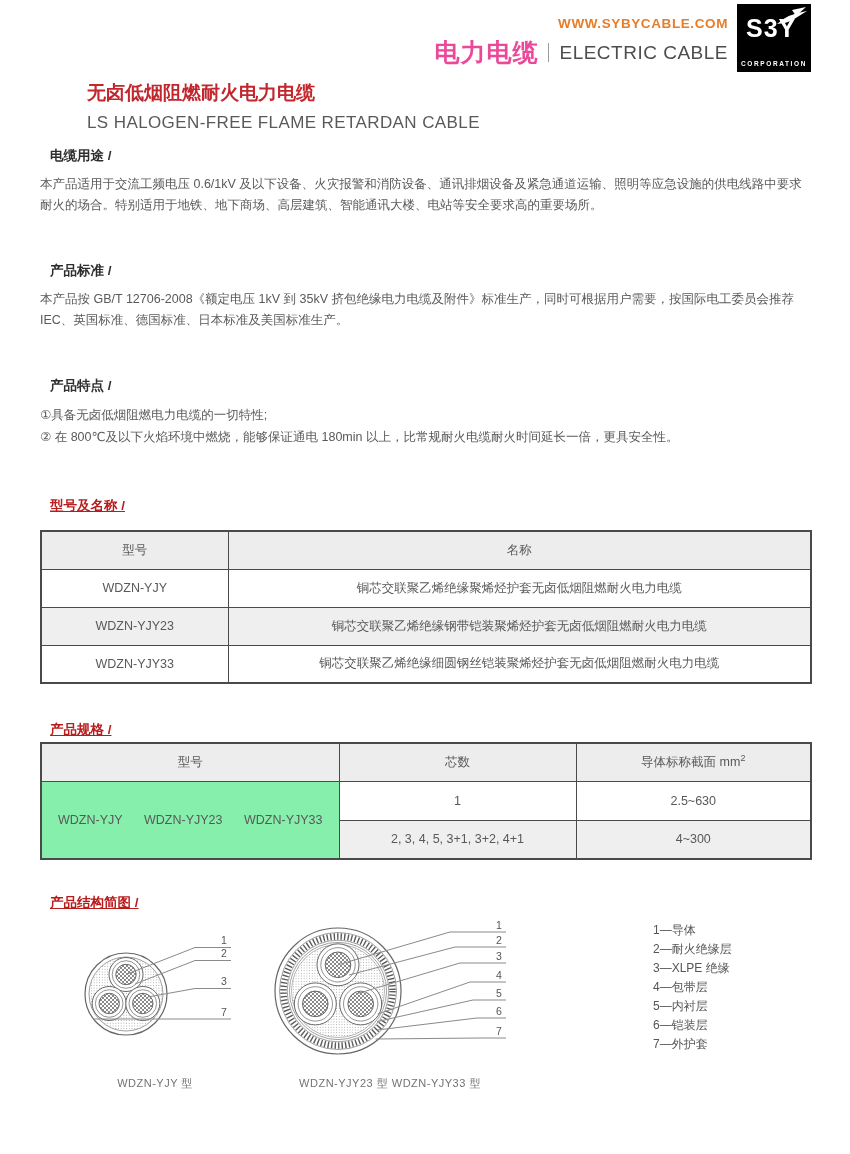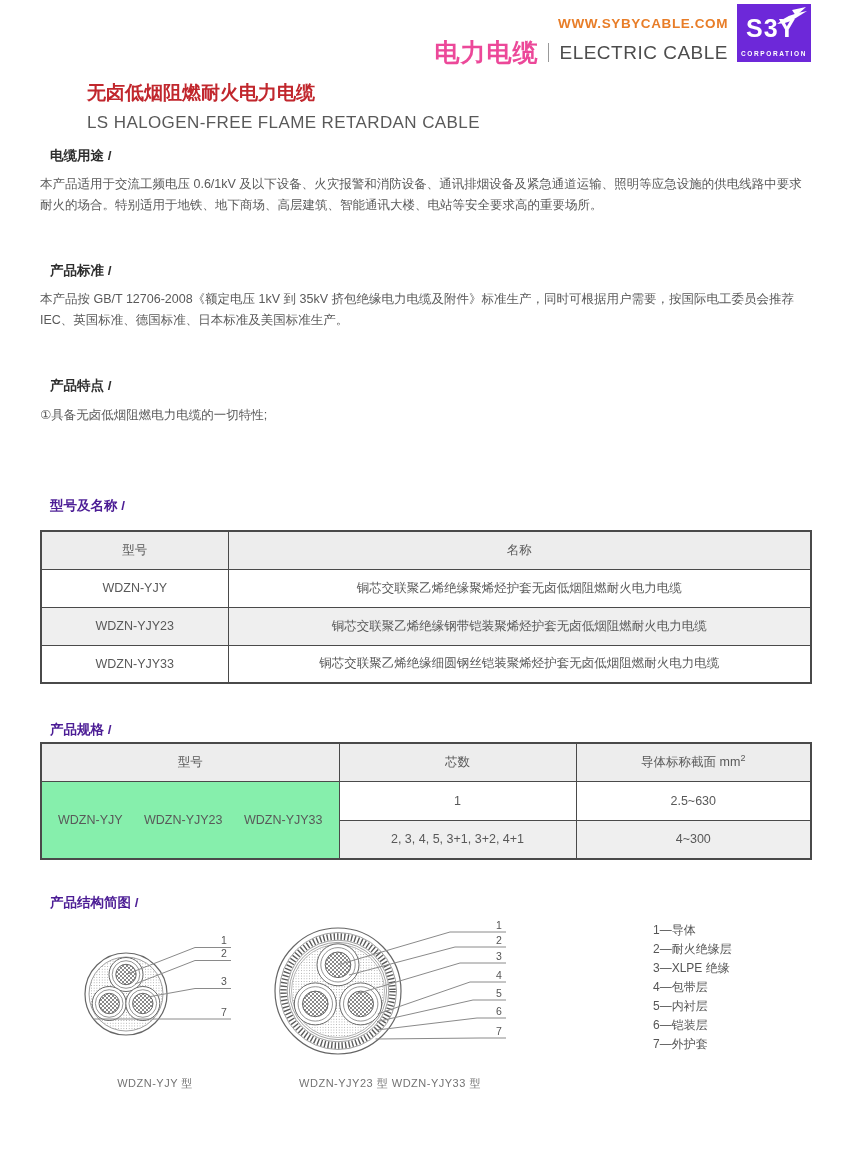--- a/index.html
+++ b/index.html
@@ -9,32 +9,32 @@
     font-family:"Liberation Sans","DejaVu Sans",sans-serif; overflow:hidden;
     color:#595959;
   }
   
   .header-block { position:absolute; top:16px; right:122px; text-align:right; }
   .site-url { color:#E87D28; font-size:13.5px; letter-spacing:.6px; font-weight:bold; text-decoration:none; display:block; margin-bottom:5px; }
   .category-line { display:flex; align-items:center; justify-content:flex-end; }
   .cat-cn { font-size:25px; font-weight:bold; color:#ec4899; letter-spacing:1px; }
   .cat-divider { display:inline-block; width:1px; height:19px; background:#999; margin:0 10px; }
   .cat-en { font-size:19px; color:#4d4d4d; letter-spacing:.5px; }
-  .logo { position:absolute; top:4px; left:737px; width:74px; height:58px; background:#6d28d9; }
+  .logo { position:absolute; top:4px; left:737px; width:74px; height:68px; background:#000000; }
   .logo-bird { position:absolute; top:3px; right:2px; width:34px; height:22px; }
   .logo-text { position:absolute; top:12px; left:9px; color:#fff; font-size:25px; font-weight:bold; letter-spacing:1px; line-height:1; }
   .logo-sub { position:absolute; bottom:5px; left:0; width:100%; text-align:center; color:#fff; font-size:6.5px; font-weight:bold; letter-spacing:1.6px; }
   
   .title-block { position:absolute; left:40px; top:80px;margin-left:47px; }
   .title-cn { color:#C1272D; font-size:19px; font-weight:bold; margin-bottom:7px; }
   .title-en { color:#595959; font-size:17px; letter-spacing:.4px; }
   
   .section { position:absolute; left:40px; width:772px; }
   .sec-head { font-size:13.5px; font-weight:bold; color:#2e2e2e; margin-bottom:9px;margin-left:10px; }
-  .sec-head.red { color:#4c1d95; }
+  .sec-head.red { color:#b91c1c;text-decoration:underline; }
   .sec-body { font-size:12.5px; color:#595959; line-height:21px; }
   .feature-item { font-size:12.5px; color:#595959; line-height:22px; }
   
   table { border-collapse:collapse; width:770px; table-layout:fixed;
           border:2px solid #4a4a4a; font-size:12.5px; color:#595959; }
   th, td { border:1px solid #4a4a4a; text-align:center; vertical-align:middle; }
   th { background:#EDEDED; font-weight:normal; height:38px; }
   .tbl1 { position:absolute; left:40px; top:530px; }
   .tbl1 td { height:38px; }
   .tbl2 { position:absolute; left:40px; top:742px; }
@@ -83,20 +83,21 @@
   </div>
 
   <div class="section" style="top:262px">
     <div class="sec-head">产品标准 /</div>
     <div class="sec-body">本产品按 GB/T 12706-2008《额定电压 1kV 到 35kV 挤包绝缘电力电缆及附件》标准生产，同时可根据用户需要，按国际电工委员会推荐 IEC、英国标准、德国标准、日本标准及美国标准生产。</div>
   </div>
 
   <div class="section" style="top:377px">
     <div class="sec-head">产品特点 /</div>
     <div class="feature-item">①具备无卤低烟阻燃电力电缆的一切特性;</div>
+    <div class="feature-item">② 在 800℃及以下火焰环境中燃烧，能够保证通电 180min 以上，比常规耐火电缆耐火时间延长一倍，更具安全性。</div>
   </div>
 
   <div class="section" style="top:497px">
     <div class="sec-head red">型号及名称 /</div>
   </div>
 
   <table class="tbl1">
     <colgroup>
         <col style="width:187px">
         <col style="width:583px">

